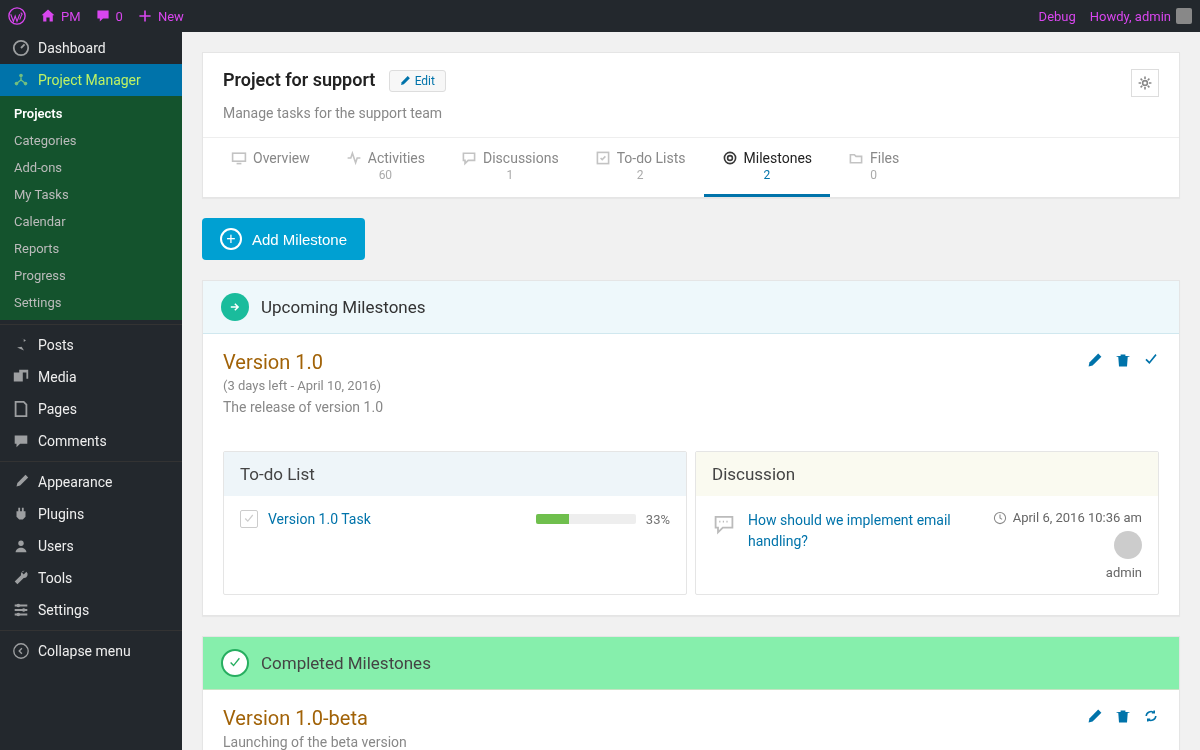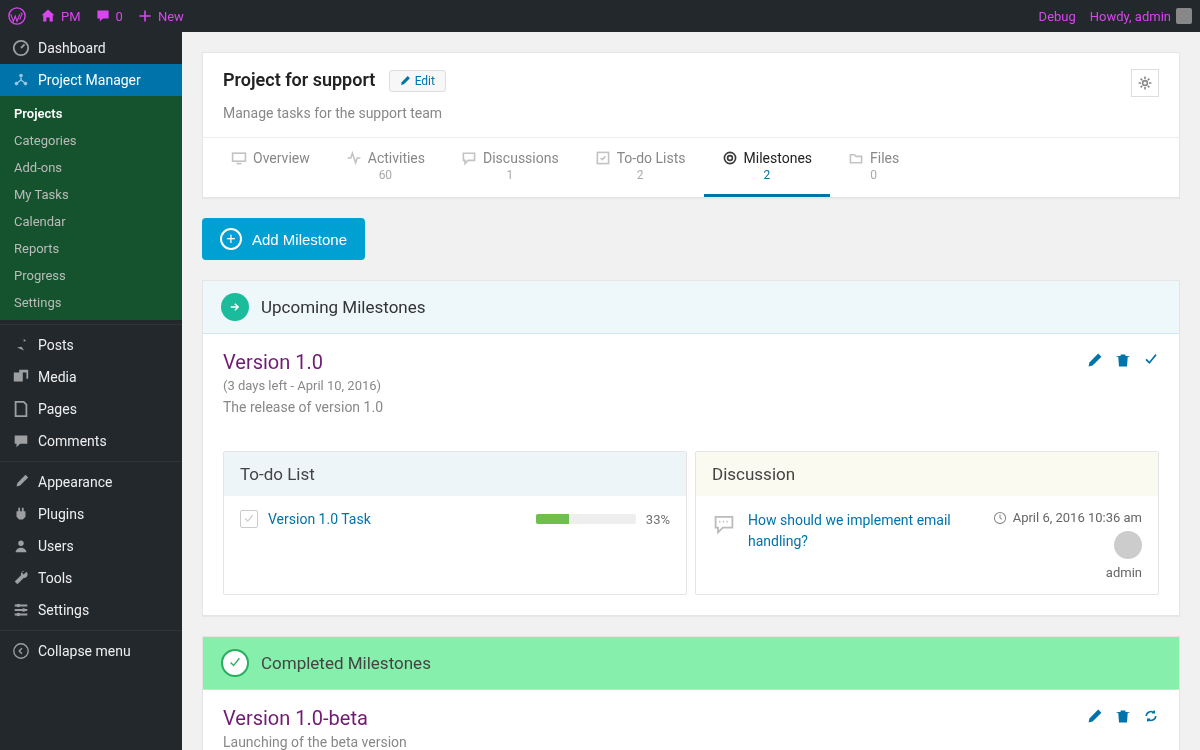--- a/index.html
+++ b/index.html
@@ -5,21 +5,21 @@
 * { box-sizing: border-box; margin: 0; padding: 0; }
 body { font-family: -apple-system, BlinkMacSystemFont, "Segoe UI", Roboto, sans-serif; font-size: 13px; color: #444; background: #f1f1f1; }
 .topbar { height: 32px; background: #23282d; color: #eee; display: flex; align-items: center; padding: 0 8px; justify-content: space-between; }
 .topbar-left, .topbar-right { display: flex; align-items: center; gap: 14px; }
 .topbar-item { display: flex; align-items: center; gap: 5px; color: #d946ef; font-size: 13px; cursor: pointer; }
 .avatar-small { width: 16px; height: 16px; background: #888; border-radius: 2px; }
 
 .layout { display: flex; height: calc(100vh - 32px); }
 .sidebar { width: 182px; background: #23282d; color: #eee; overflow-y: auto; flex-shrink: 0; }
 .sidebar-item { display: flex; align-items: center; gap: 8px; padding: 7px 12px; color: #eee; cursor: pointer; font-size: 14px; }
-.sidebar-item.active { background: #0073aa; color: #ffffff; position: relative; }
+.sidebar-item.active { background: #0073aa; color: #bef264; position: relative; }
 .sidebar-item.active::after { content: ''; position: absolute; right: -8px; top: 50%; transform: translateY(-50%); border: 8px solid transparent; border-right-color: #f1f1f1; }
 .sidebar-sub { background: #14532d; padding: 4px 0; }
 .sidebar-sub-item { padding: 6px 14px; color: #bbb; cursor: pointer; font-size: 13px; }
 .sidebar-sub-item.current { color: #fff; font-weight: 600; }
 .sidebar-divider { height: 1px; background: #111; margin: 4px 0; border-bottom: 1px solid #333; }
 .sidebar-icon { width: 18px; height: 18px; display: inline-flex; align-items: center; justify-content: center; opacity: 0.6; }
 
 .main { flex: 1; overflow-y: auto; padding: 20px; }
 .panel { background: #fff; border: 1px solid #e5e5e5; box-shadow: 0 1px 1px rgba(0,0,0,0.04); margin-bottom: 20px; }
 .panel-header { padding: 16px 20px 0 20px; display: flex; justify-content: space-between; align-items: flex-start; }
@@ -40,21 +40,21 @@
 .add-btn-circle { width: 22px; height: 22px; border: 2px solid #fff; border-radius: 50%; display: flex; align-items: center; justify-content: center; font-size: 16px; }
 
 .section-header { display: flex; align-items: center; gap: 12px; padding: 12px 18px; font-size: 17px; font-weight: 400; }
 .section-header.upcoming { background: #eef8fb; color: #333; border-bottom: 1px solid #d0e8ef; }
 .section-header.completed { background: #86efac; border-bottom: 1px solid #c5e4c2; }
 .section-badge { width: 28px; height: 28px; border-radius: 50%; display: flex; align-items: center; justify-content: center; color: #fff; }
 .section-badge.cyan { background: #1abc9c; }
 .section-badge.green { background: #fff; border: 2px solid #27ae60; color: #27ae60; }
 
 .milestone { padding: 16px 20px; position: relative; }
-.milestone-title { font-size: 20px; font-weight: 400; color: #701a75; margin-bottom: 4px; }
+.milestone-title { font-size: 20px; font-weight: 400; color: #a16207; margin-bottom: 4px; }
 .milestone-meta { color: #888; font-size: 13px; margin-bottom: 6px; }
 .milestone-desc { color: #888; font-size: 14px; }
 .milestone-actions { position: absolute; right: 20px; top: 18px; display: flex; gap: 12px; }
 .action-icon { color: #0073aa; cursor: pointer; width: 16px; height: 16px; }
 
 .milestone-body { display: flex; gap: 8px; margin-top: 20px; padding: 0 20px 20px 20px; }
 .card { flex: 1; border: 1px solid #e5e5e5; border-radius: 2px; }
 .card-header { padding: 12px 16px; font-size: 17px; font-weight: 400; }
 .card.todo .card-header { background: #eef5f9; }
 .card.discussion .card-header { background: #fafaf0; }

